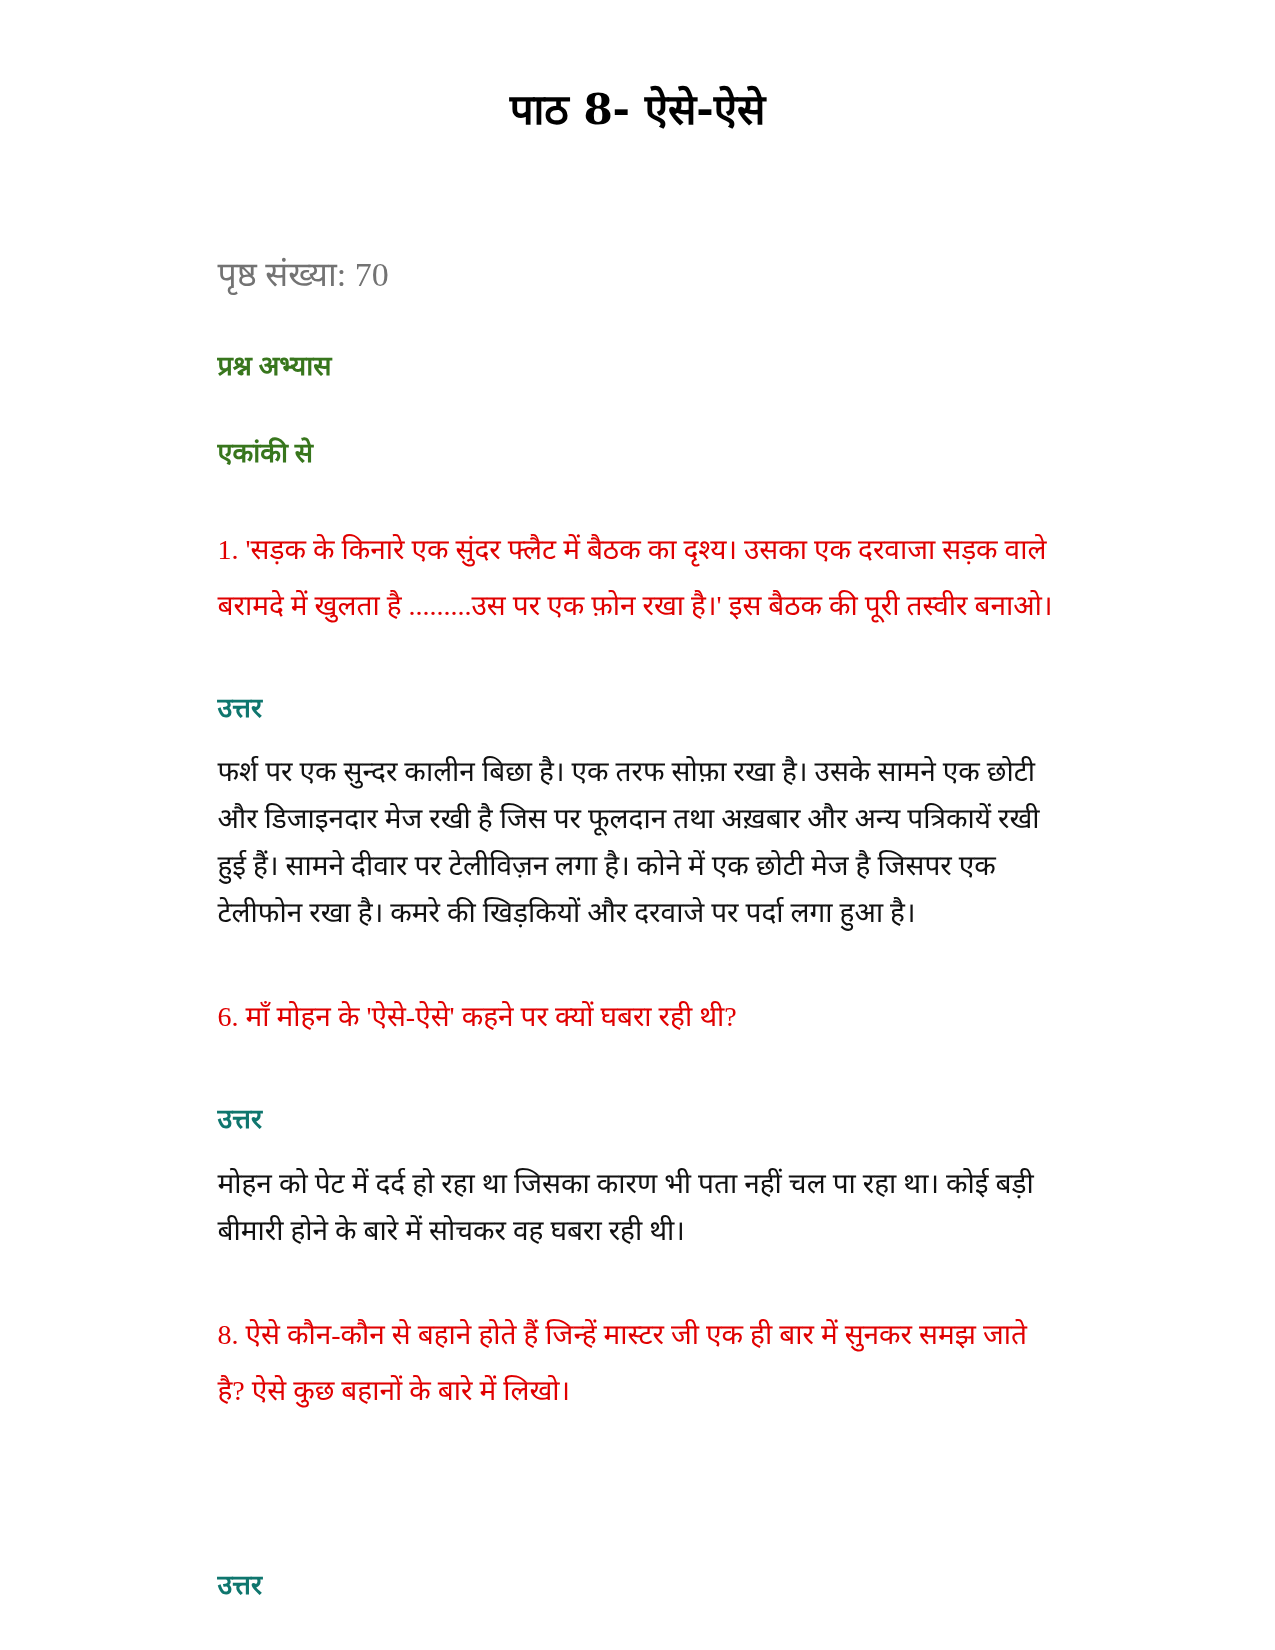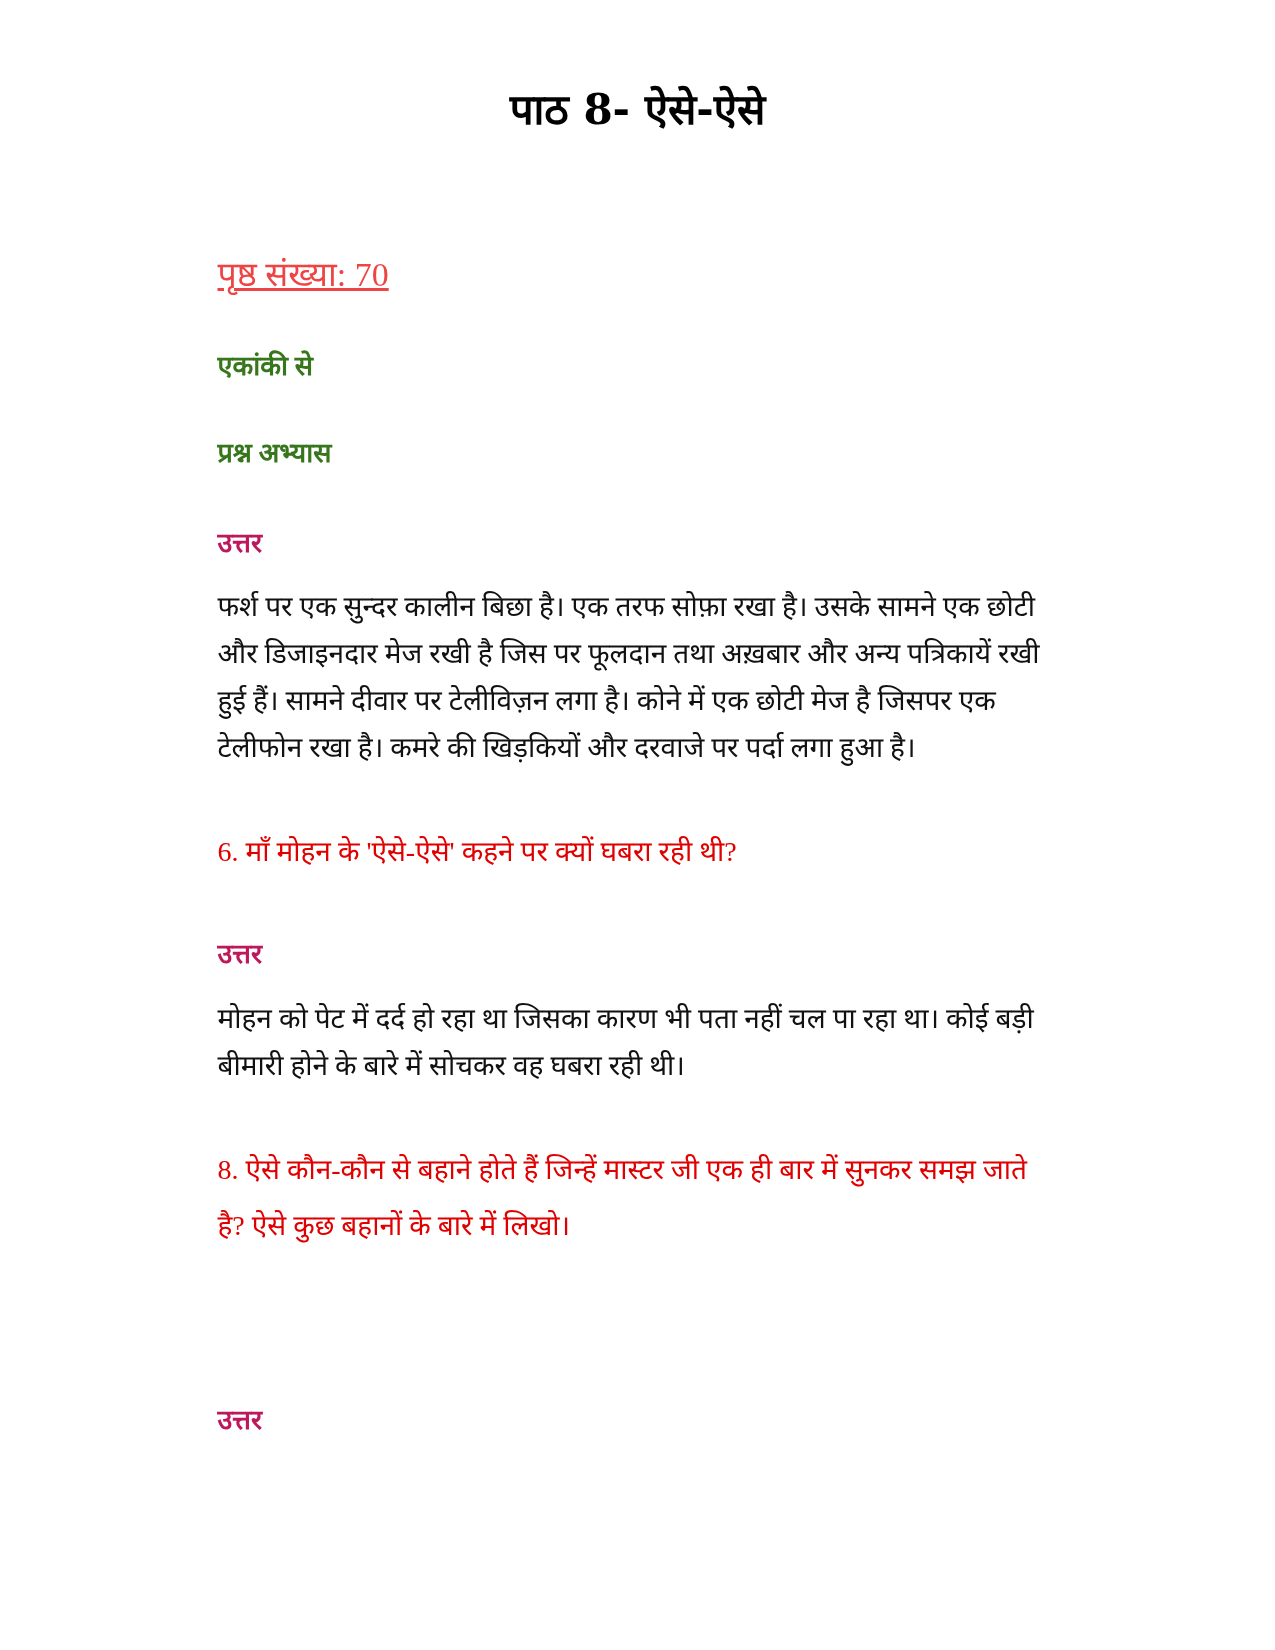--- a/index.html
+++ b/index.html
@@ -25,43 +25,42 @@
     font-size: 42px;
     font-weight: bold;
     color: #000000;
     line-height: 1.2;
     font-family: "DejaVu Serif", "Liberation Serif", serif;
   }
   .page-number {
     margin: 120px 0 0 0;
     font-size: 34px;
     font-weight: normal;
-    color: #ef4444;
+    color: #737373;
     line-height: 1.2;
-    text-decoration: underline;
   }
   .green-heading {
     margin: 54px 0 0 0;
     font-size: 27px;
     font-weight: bold;
     color: #38761d;
     line-height: 1.2;
   }
   .question {
     margin: 53px 0 0 0;
     font-size: 28px;
     color: #e00000;
     line-height: 2.0;
     font-weight: normal;
   }
   .answer-label {
     margin: 58px 0 0 0;
     font-size: 27px;
     font-weight: bold;
-    color: #be185d;
+    color: #0f766e;
     line-height: 1.2;
   }
   .answer-label.last {
     margin-top: 150px;
   }
   .answer-text {
     margin: 24px 0 0 0;
     font-size: 28px;
     color: #111111;
     line-height: 1.68;
@@ -70,24 +69,25 @@
 </style>
 </head>
 <body>
 
 <div class="page">
 
   <h1 class="doc-title">पाठ 8- ऐसे-ऐसे</h1>
 
   <p class="page-number">पृष्ठ संख्या: 70</p>
 
+  <h2 class="green-heading">प्रश्न अभ्यास</h2>
+
   <h2 class="green-heading">एकांकी से</h2>
 
-  <h2 class="green-heading">प्रश्न अभ्यास</h2>
-
+  <p class="question">1. 'सड़क के किनारे एक सुंदर फ्लैट में बैठक का दृश्य। उसका एक दरवाजा सड़क वाले बरामदे में खुलता है .........उस पर एक फ़ोन रखा है।' इस बैठक की पूरी तस्वीर बनाओ।</p>
 
   <p class="answer-label">उत्तर</p>
 
   <p class="answer-text">फर्श पर एक सुन्दर कालीन बिछा है। एक तरफ सोफ़ा रखा है। उसके सामने एक छोटी और डिजाइनदार मेज रखी है जिस पर फूलदान तथा अख़बार और अन्य पत्रिकायें रखी हुई हैं। सामने दीवार पर टेलीविज़न लगा है। कोने में एक छोटी मेज है जिसपर एक टेलीफोन रखा है। कमरे की खिड़कियों और दरवाजे पर पर्दा लगा हुआ है।</p>
 
   <p class="question">6. माँ मोहन के 'ऐसे-ऐसे' कहने पर क्यों घबरा रही थी?</p>
 
   <p class="answer-label">उत्तर</p>
 
   <p class="answer-text">मोहन को पेट में दर्द हो रहा था जिसका कारण भी पता नहीं चल पा रहा था। कोई बड़ी बीमारी होने के बारे में सोचकर वह घबरा रही थी।</p>

